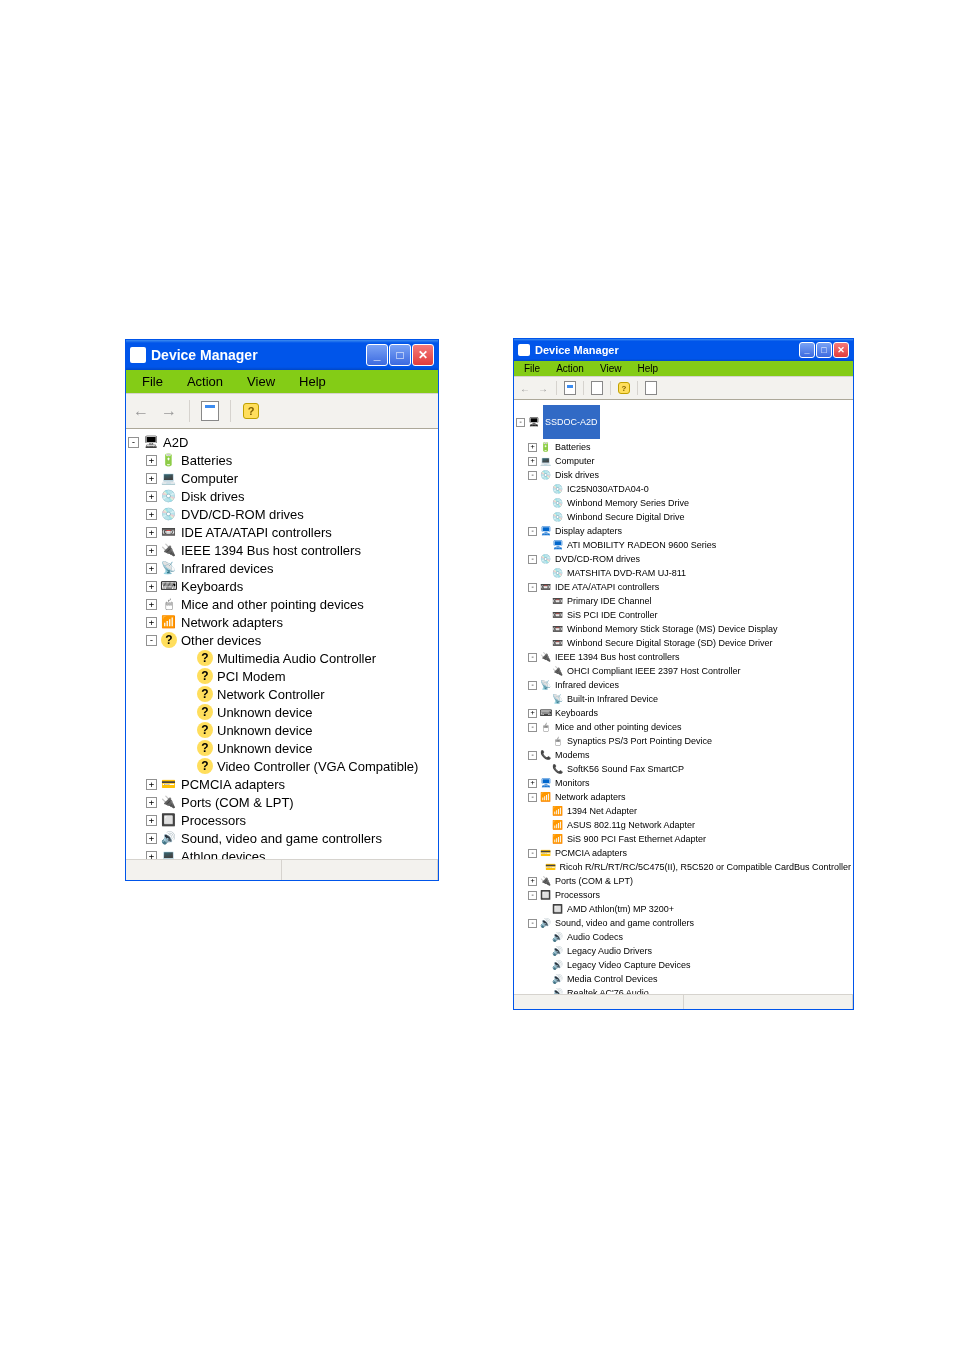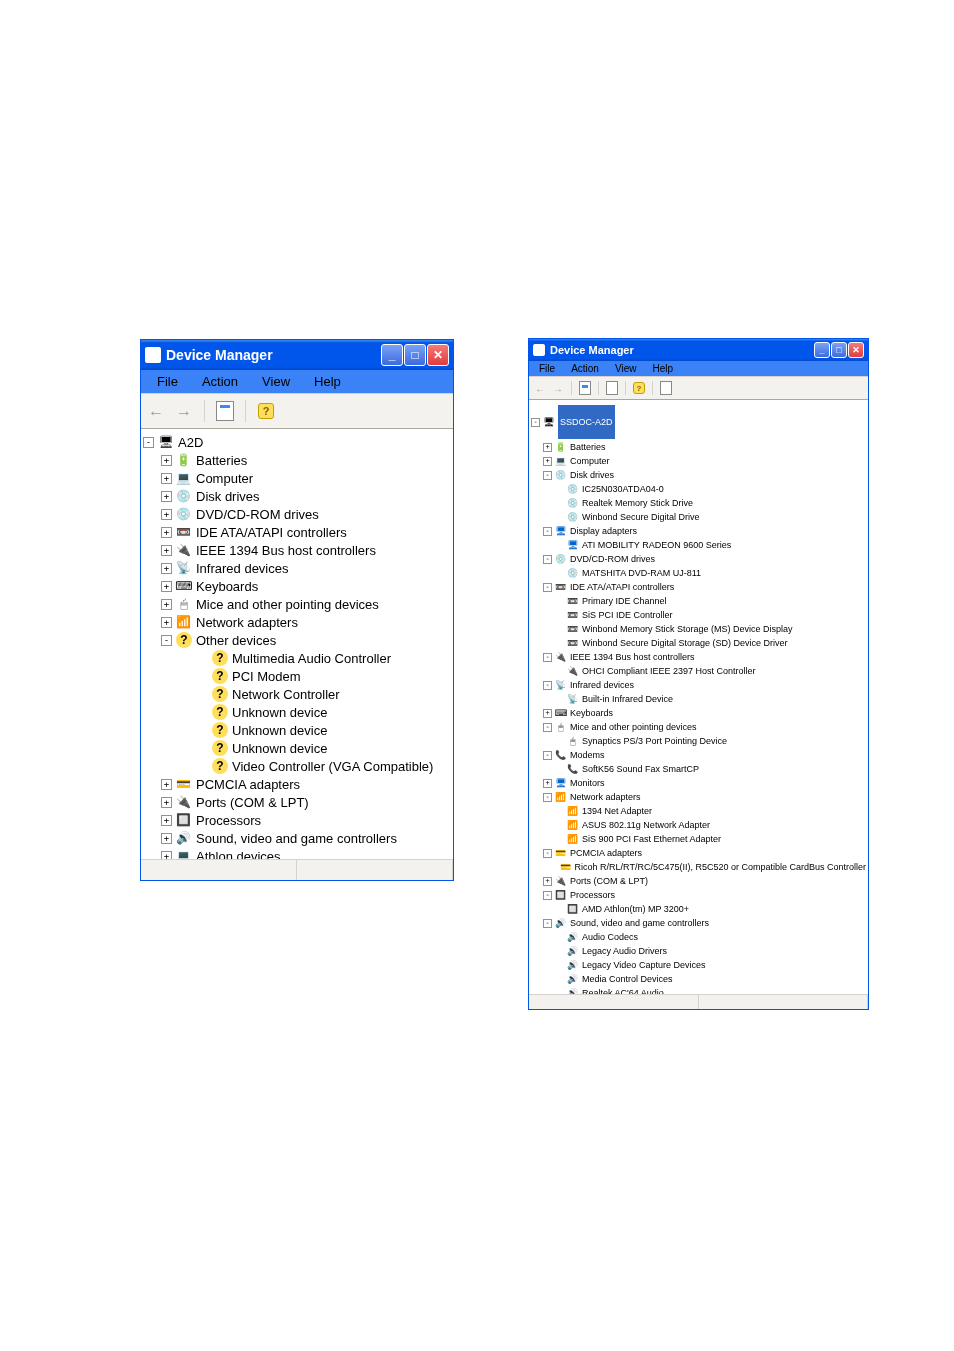--- a/index.html
+++ b/index.html
@@ -9,21 +9,20 @@
     width: 954px;
     height: 1351px;
     position: relative;
   }
   .window {
     position: absolute;
     border: 1px solid #0055ea;
     background: #fff;
     display: flex;
     flex-direction: column;
-    margin-left: 15px;
   }
   .titlebar {
     background: linear-gradient(to bottom, #3c8cf0 0%, #0055ea 10%, #0055ea 90%, #0047c7 100%);
     color: #fff;
     display: flex;
     align-items: center;
     padding: 2px 4px;
     font-weight: bold;
   }
   .win1 .titlebar { height: 26px; font-size: 14px; }
@@ -46,21 +45,21 @@
     border-radius: 3px;
     color: #fff;
     font-size: 12px;
     display: flex;
     align-items: center;
     justify-content: center;
   }
   .win2 .winbtn { width:14px; height:14px; font-size:9px;}
   .winbtn.close { background: linear-gradient(to bottom,#f57a7a,#e03c3c); }
   .menubar {
-    background: #3b82f6;
+    background: #84cc16;
     display: flex;
     padding: 2px 4px;
     border-bottom: 1px solid #d6d3ce;
   }
   .win1 .menubar { font-size: 13px; }
   .win2 .menubar { font-size: 10px; padding:1px 2px; }
   .menuitem { padding: 2px 12px; }
   .win2 .menuitem { padding:1px 8px; }
   .toolbar {
     background: #f3f2ee;
@@ -417,21 +416,21 @@
       <div class="node">
         <span class="ind i2"></span>
         <span class="noexp"></span>
         <span class="ticon ic-disk"></span>
         <span>IC25N030ATDA04-0</span>
       </div>
       <div class="node">
         <span class="ind i2"></span>
         <span class="noexp"></span>
         <span class="ticon ic-disk"></span>
-        <span>Realtek Memory Stick Drive</span>
+        <span>Winbond Memory Series Drive</span>
       </div>
       <div class="node">
         <span class="ind i2"></span>
         <span class="noexp"></span>
         <span class="ticon ic-disk"></span>
         <span>Winbond Secure Digital Drive</span>
       </div>
       <div class="node">
         <span class="ind i1"></span>
         <span class="exp">-</span>
@@ -627,21 +626,21 @@
       <div class="node">
         <span class="ind i2"></span>
         <span class="noexp"></span>
         <span class="ticon ic-sound"></span>
         <span>Media Control Devices</span>
       </div>
       <div class="node">
         <span class="ind i2"></span>
         <span class="noexp"></span>
         <span class="ticon ic-sound"></span>
-        <span>Realtek AC'64 Audio</span>
+        <span>Realtek AC'76 Audio</span>
       </div>
       <div class="node">
         <span class="ind i2"></span>
         <span class="noexp"></span>
         <span class="ticon ic-sound"></span>
         <span>Video Codecs</span>
       </div>
       <div class="node">
         <span class="ind i1"></span>
         <span class="ticon ic-storage"></span>

